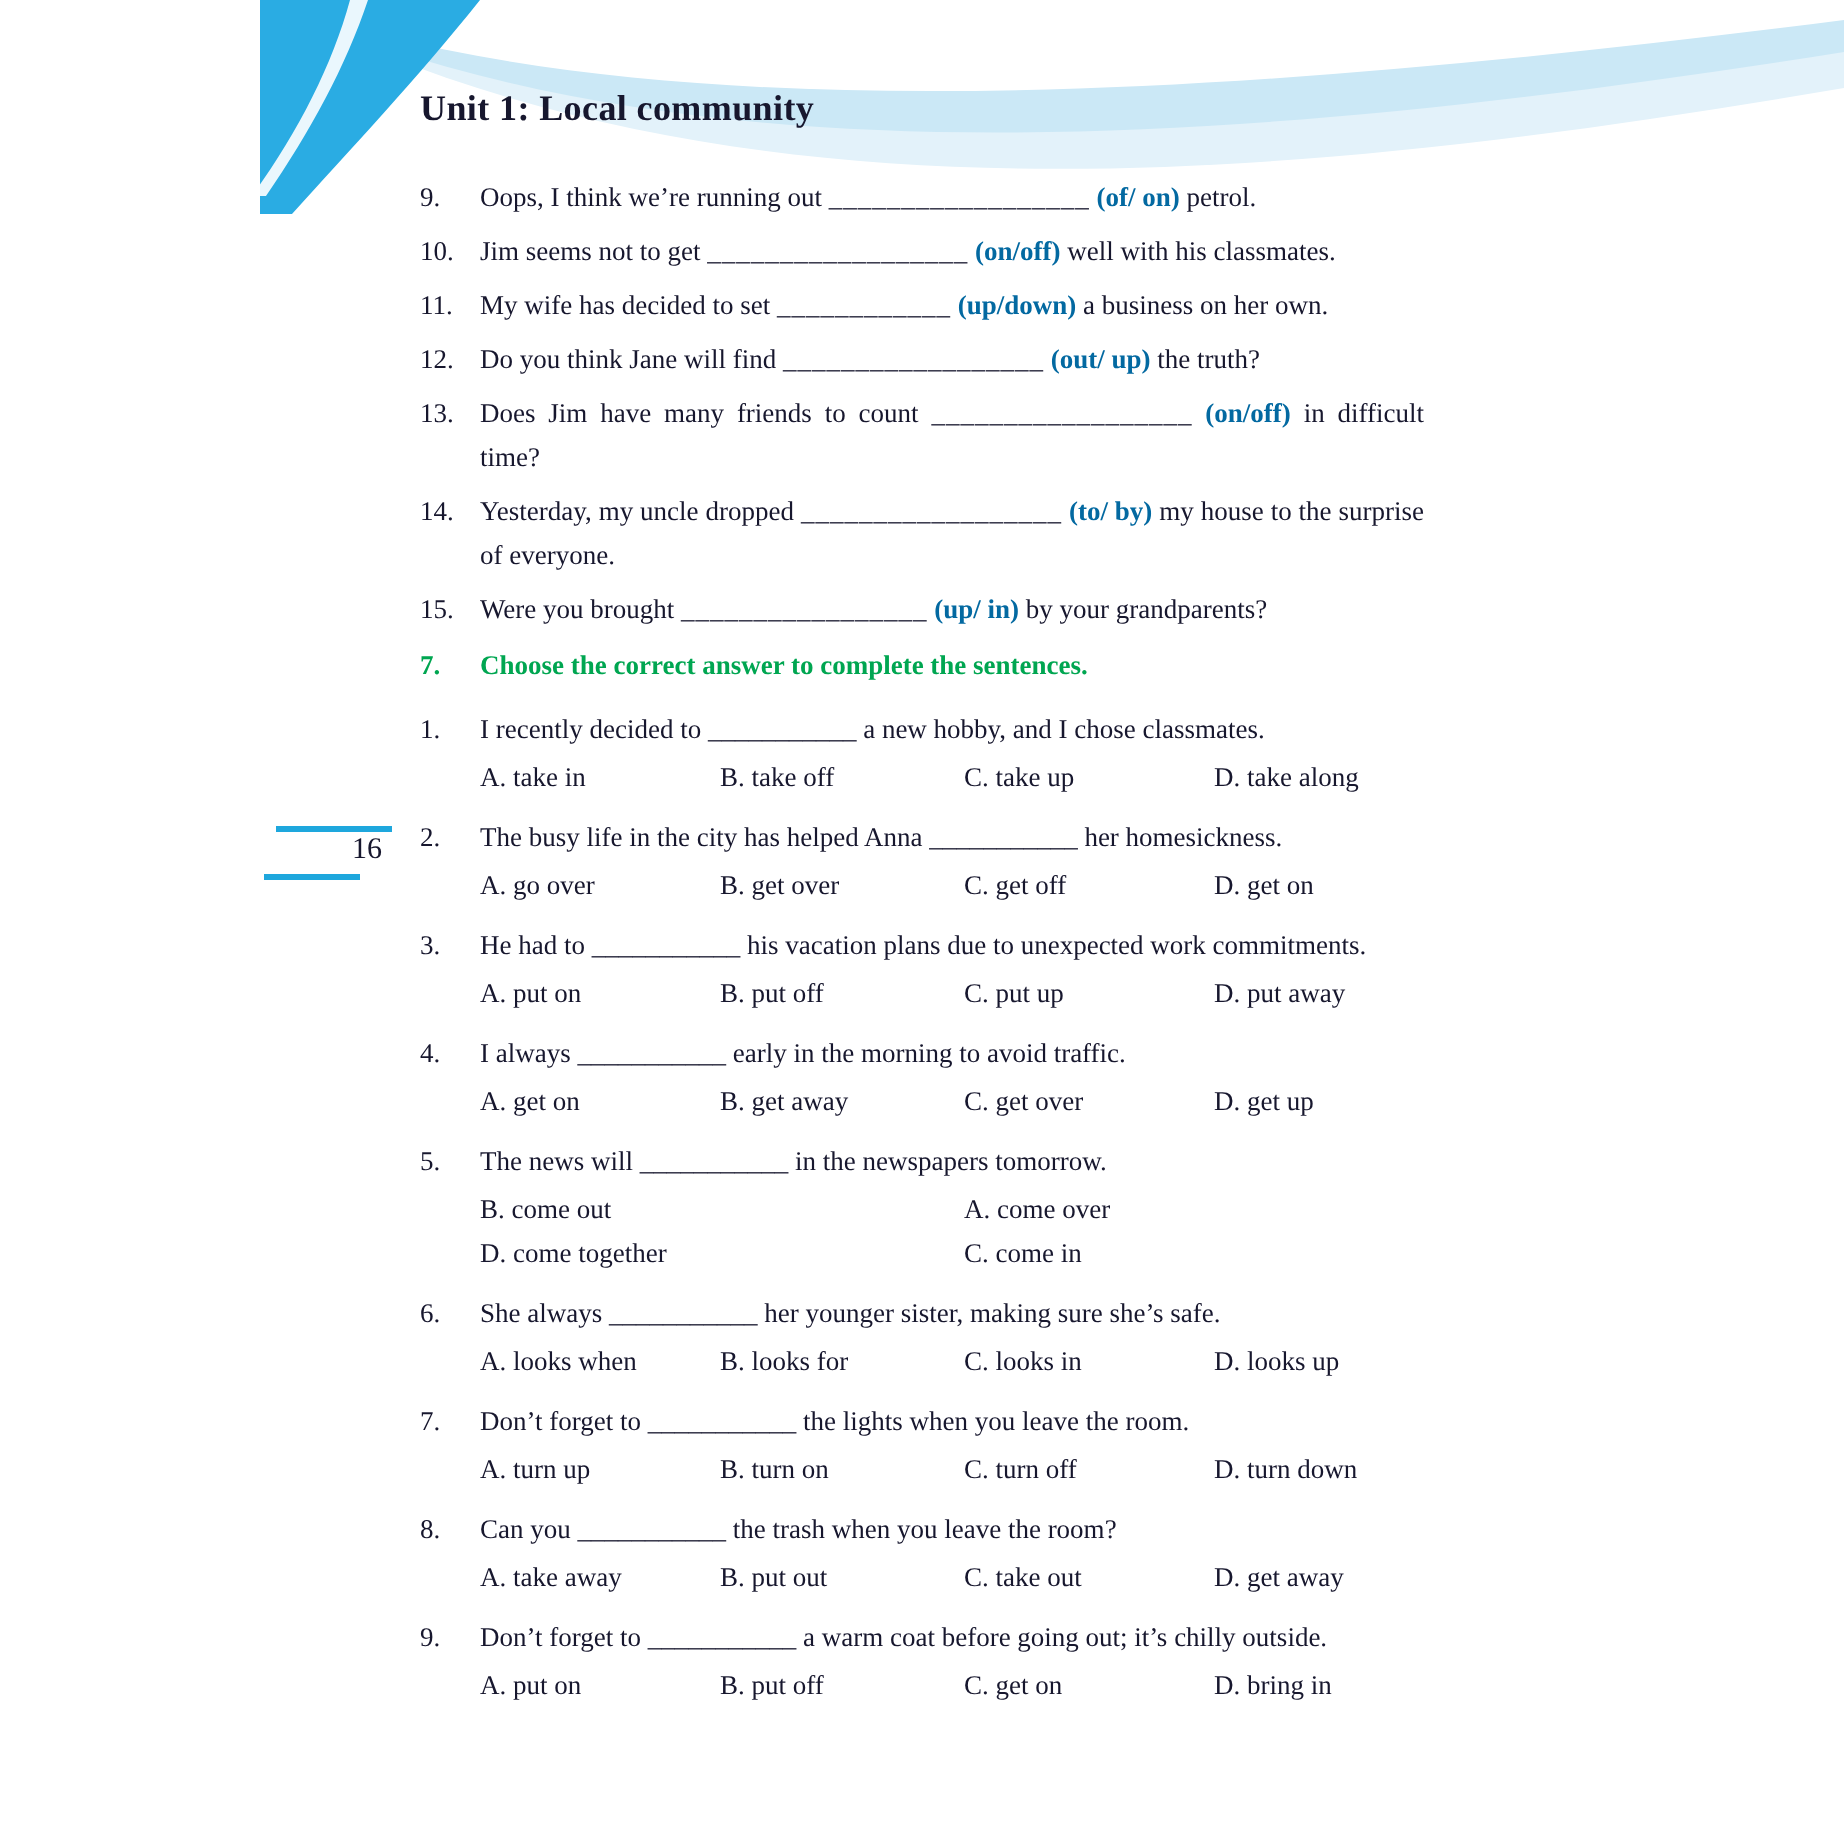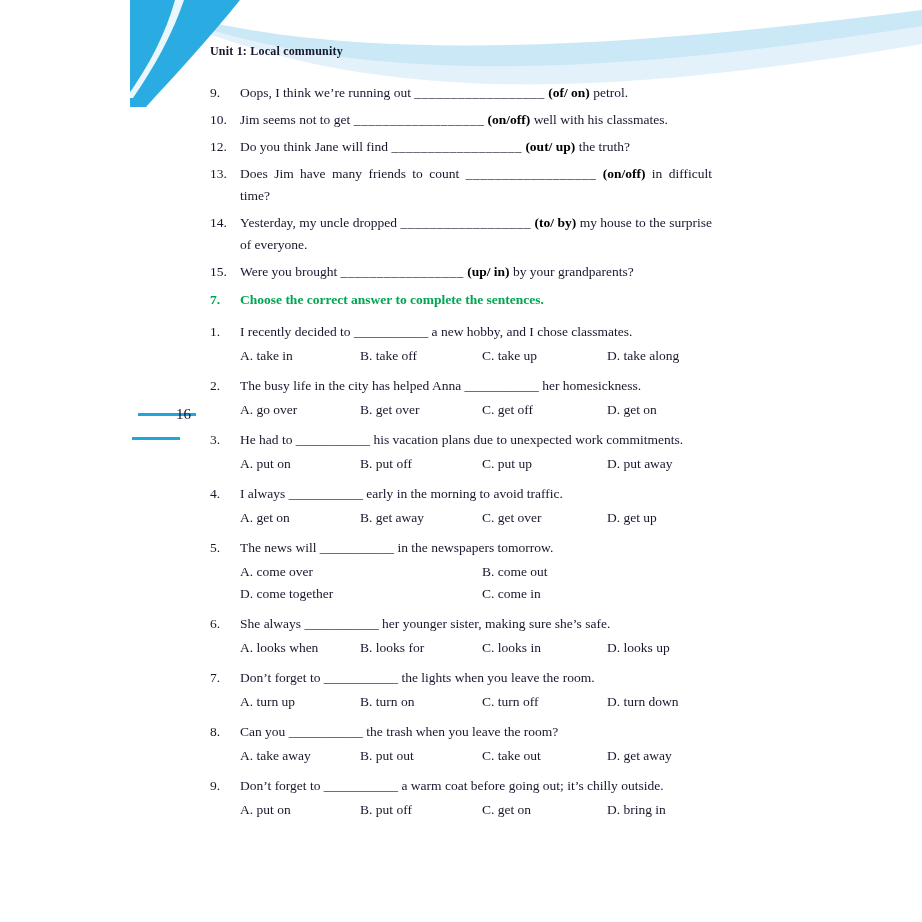--- a/index.html
+++ b/index.html
@@ -8,38 +8,38 @@
     font-family:"Liberation Serif", serif;
     color:#17172e;
     font-size:13.5px;
     position:relative;
     overflow:hidden;
   }
   .deco { position:absolute; top:0; left:0; pointer-events:none; }
 
   .content { position:absolute; left:210px; top:44px; width:502px; }
 
-  .unit-title { font-weight:bold; font-size:12px; margin-bottom:23px; letter-spacing:.2px; }
+  .unit-title { font-weight:bold; font-size:18px; margin-bottom:23px; letter-spacing:.2px; }
 
   .item { display:grid; grid-template-columns:30px 1fr; margin-bottom:5px; }
   .item .num { line-height:22px; }
   .item p { line-height:22px; text-align:justify; }
   .blank { letter-spacing:.5px; }
-  .opts { color:#000000; font-weight:bold; }
+  .opts { color:#0369a1; font-weight:bold; }
 
   .mcq-heading { color:#00a651; font-weight:bold; display:grid; grid-template-columns:30px 1fr; line-height:22px; margin:6px 0 10px 0; }
 
   .mcq-item { display:grid; grid-template-columns:30px 1fr; margin-bottom:5px; }
   .mcq-item .num { line-height:22px; }
   .mcq-item .q { line-height:22px; text-align:justify; margin-bottom:2px; }
   .choices { grid-column:2; display:grid; line-height:22px; margin-bottom:3px; }
   .choices.cols-4 { grid-template-columns:120px 122px 125px 1fr; }
   .choices.cols-2 { grid-template-columns:242px 1fr; }
 
-  .pagenum-label { position:absolute; left:176px; top:406px; font-size:15px; color:#17172e; }
+  .pagenum-label { position:absolute; left:176px; top:417px; font-size:15px; color:#17172e; }
   .rule { position:absolute; height:3px; background:#1ea7dd; }
   .rule-top { left:138px; top:413px; width:58px; }
   .rule-bottom { left:132px; top:437px; width:48px; }
 </style>
 </head>
 <body>
 
 <svg class="deco" width="922" height="130" viewBox="0 0 922 130">
   <path d="M132,0 C 360,118 640,92 922,44 L922,0 Z" fill="#e3f2fa"></path>
   <path d="M132,0 C 340,96 630,72 922,26 L922,0 Z" fill="#cbe8f6"></path>
@@ -56,20 +56,24 @@
   <div class="unit-title">Unit 1: Local community</div>
 
   <div id="fill-items">
       <div class="item">
        <span class="num">9.</span>
        <p>Oops, I think we’re running out <span class="blank">__________________</span> <span class="opts">(of/ on)</span> petrol.</p>
      </div>
       <div class="item">
        <span class="num">10.</span>
        <p>Jim seems not to get <span class="blank">__________________</span> <span class="opts">(on/off)</span> well with his classmates.</p>
+     </div>
+      <div class="item">
+       <span class="num">11.</span>
+       <p>My wife has decided to set <span class="blank">____________</span> <span class="opts">(up/down)</span> a business on her own.</p>
      </div>
       <div class="item">
        <span class="num">12.</span>
        <p>Do you think Jane will find <span class="blank">__________________</span> <span class="opts">(out/ up)</span> the truth?</p>
      </div>
       <div class="item">
        <span class="num">13.</span>
        <p>Does Jim have many friends to count <span class="blank">__________________</span> <span class="opts">(on/off)</span> in difficult time?</p>
      </div>
       <div class="item">
@@ -125,22 +129,22 @@
           <span>A. get on</span>
           <span>B. get away</span>
           <span>C. get over</span>
           <span>D. get up</span>
         </div>
      </div>
       <div class="mcq-item">
        <span class="num">5.</span>
        <p class="q">The news will ___________ in the newspapers tomorrow.</p>
        <div class="choices cols-2">
+          <span>B. come out</span>
           <span>A. come over</span>
-          <span>B. come out</span>
           <span>D. come together</span>
           <span>C. come in</span>
         </div>
      </div>
       <div class="mcq-item">
        <span class="num">6.</span>
        <p class="q">She always ___________ her younger sister, making sure she’s safe.</p>
        <div class="choices cols-4">
           <span>A. looks when</span>
           <span>B. looks for</span>

